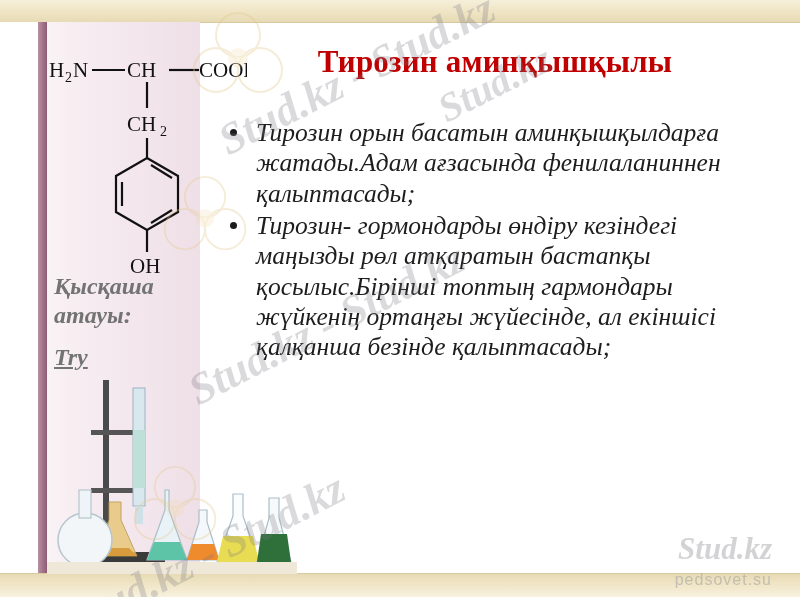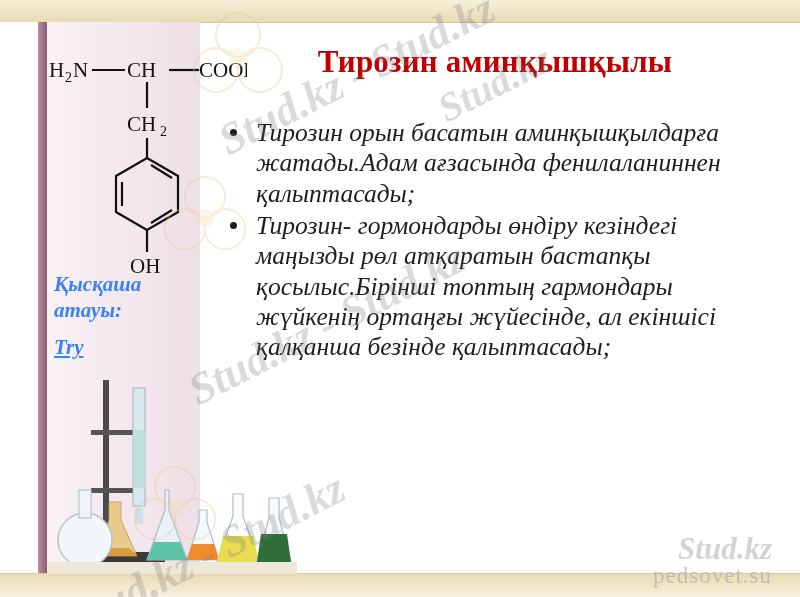--- a/index.html
+++ b/index.html
@@ -71,25 +71,25 @@
     height: 250px;
   }
   .structure svg { display:block; }
 
   
   .short-name {
     position: absolute;
     left: 54px;
     top: 272px;
     width: 150px;
-    color: #3b82f6;
+    color: #737373;
     font-family: "Liberation Serif", serif;
     font-style: italic;
     font-weight: bold;
-    font-size: 21px;
+    font-size: 24px;
     line-height: 1.22;
   }
   .short-name .abbr {
     text-decoration: underline;
     display: inline-block;
     margin-top: 12px;
   }
 
   
   .lab-photo {
@@ -163,23 +163,23 @@
     font-size: 31px;
     color: rgba(150,150,155,0.42);
     font-family: "Liberation Serif", serif;
     font-weight: bold;
     font-style: italic;
   }
   .wm-ped {
     position: absolute;
     right: 28px;
     bottom: 8px;
-    font-size: 23px;
+    font-size: 16px;
     color: rgba(160,160,160,0.55);
-    font-family: Liberation Serif, serif;
+    font-family: Liberation Sans, sans-serif;
     letter-spacing: 1px;
     margin-top: 16px;
   }
   .wm-flower {
     position: absolute;
     pointer-events: none;
     opacity: 0.35;
   }
   .f1 { left: 178px; top: 0px; }
   .f2 { left: 150px; top: 165px; }

